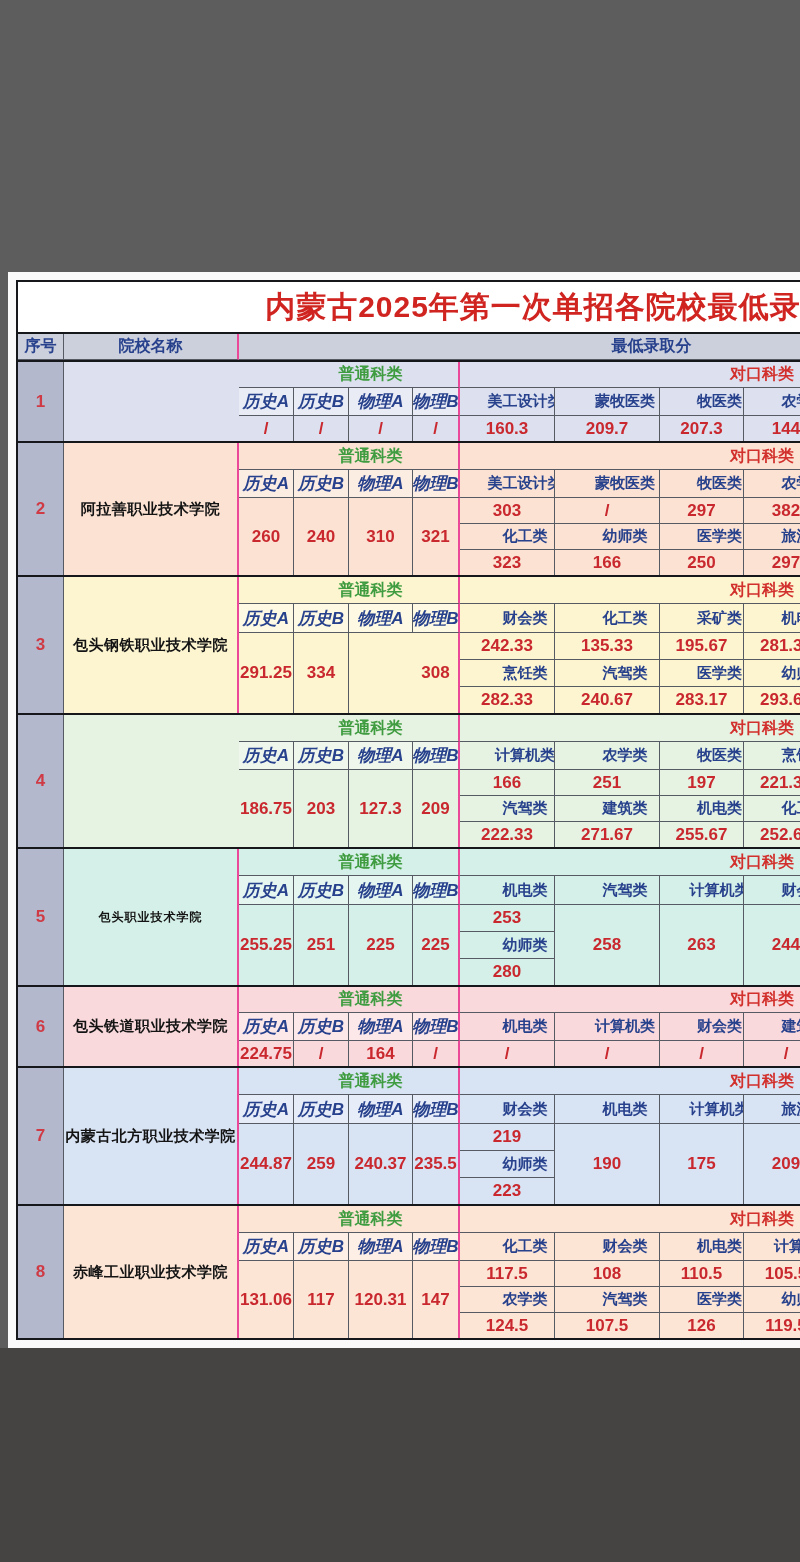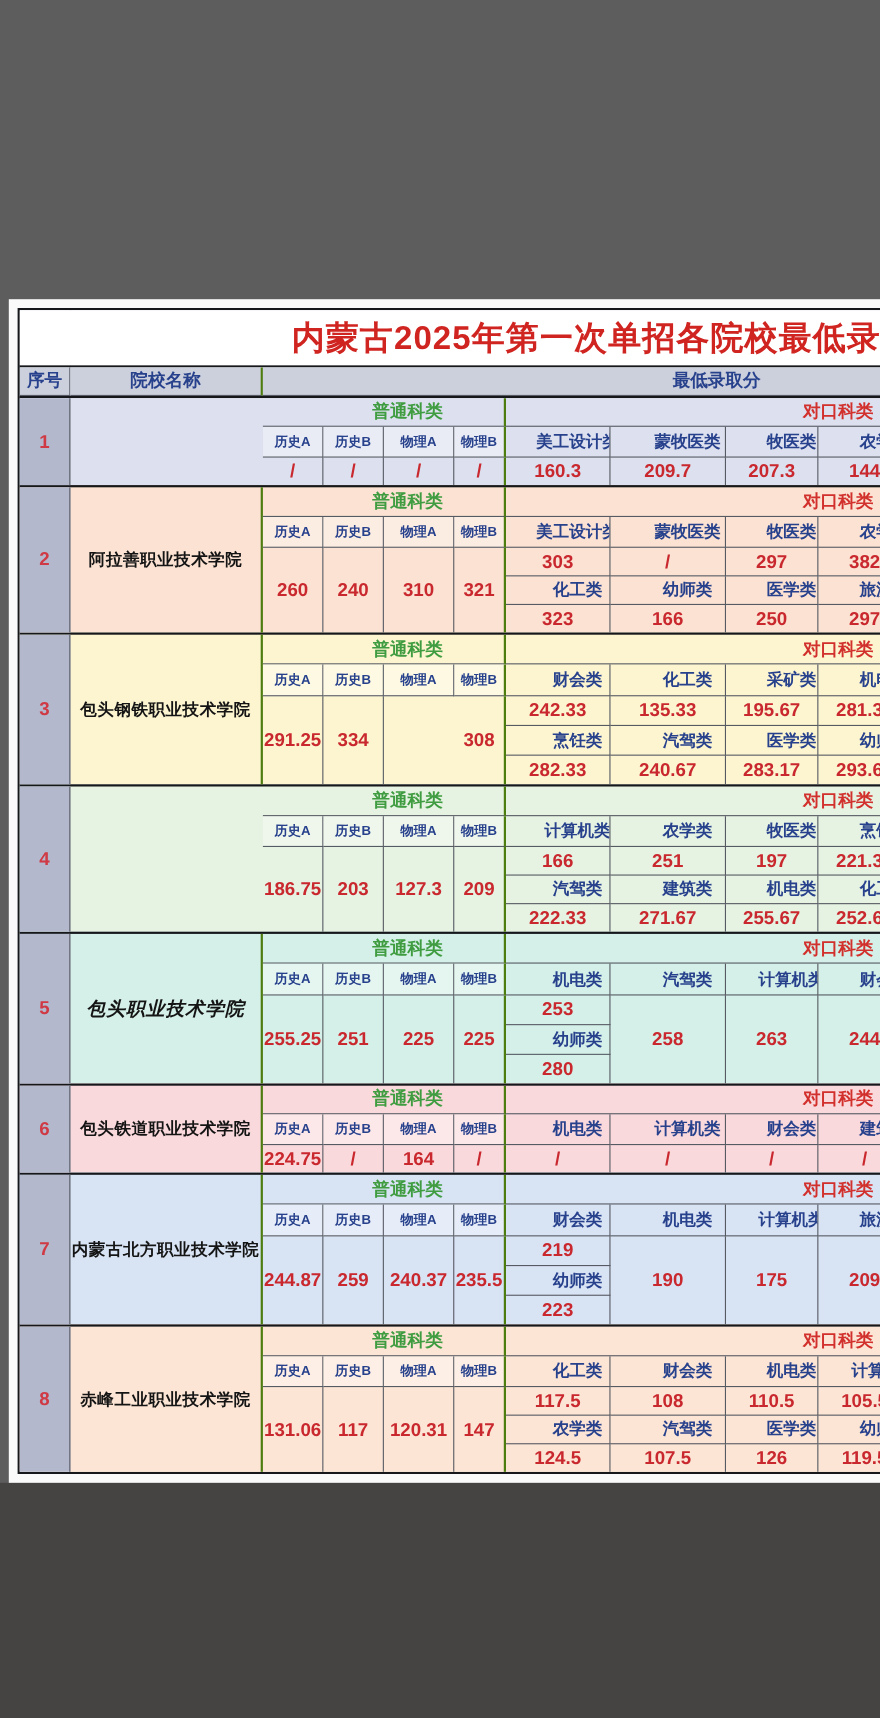--- a/index.html
+++ b/index.html
@@ -22,40 +22,40 @@
   .rows-5b { grid-template-rows:27px 29px 27px 27px 26px; }
 
   .block + .block { border-top:2px solid #15171a; }
   .titlerow, .headrow { border-bottom:2px solid #15171a; }
 
   .cell { display:flex; align-items:center; justify-content:center;
           border-right:1px solid #565a63; border-bottom:1px solid #565a63;
           overflow:hidden; white-space:nowrap; }
   .noB  { border-bottom:none; }
   .noR  { border-right:none; }
-  .thickR { border-right:2px solid #4d7c0f; }
+  .thickR { border-right:2px solid #ec4899; }
 
   
   .c1{grid-column:1}.c2{grid-column:2}.c3{grid-column:3}.c4{grid-column:4}.c5{grid-column:5}.c6{grid-column:6}
   .c7{grid-column:7}.c8{grid-column:8}.c9{grid-column:9}.c10{grid-column:10}
   .cP{grid-column:3/7}.cD{grid-column:7/13}.cT{grid-column:2/13}.cM{grid-column:3/13}
   .r1{grid-row:1}.r2{grid-row:2}.r3{grid-row:3}.r4{grid-row:4}.r5{grid-row:5}
   .rAll{grid-row:1/-1}.rSpan{grid-row:3/-1}
 
   
   .title-cell { color:#d02420; font-size:30px; letter-spacing:1px; border:none; background:#fff; }
   .corner { background:#fff; border:none; }
   .headrow .cell { background:#ccd0dc; color:#27418c; font-size:16px; }
   .no-cell { background:#b3b8cd; color:#cf3a44; font-size:17px; }
   .name-cell { color:#141414; font-size:15px; letter-spacing:0.5px; }
   .fs14 { font-size:13.5px; letter-spacing:0; }
-  .fs20 { font-size:17px; letter-spacing:1px;font-style:italic; }
+  .fs20 { font-size:12px; letter-spacing:1px; }
   .sec-putong { color:#3f9c40; font-size:16px;padding-left:44px; }
   .sec-duikou { color:#d2302c; font-size:16px; }
-  .subj { color:#27418c; font-size:12px; background:rgba(255,255,255,0.38); }
+  .subj { color:#27418c; font-size:17px; background:rgba(255,255,255,0.38);font-style:italic; }
   .cat  { color:#27418c; font-size:15px;padding-left:36px; }
   .val  { color:#c9282e; font-size:17px; }
 </style>
 </head>
 <body>
 
 <div class="page">
   <div class="bg-bottom"></div>
 
   <div class="sheet">

